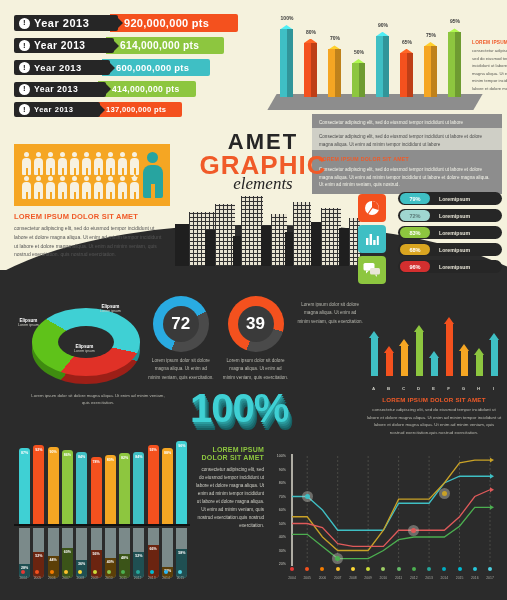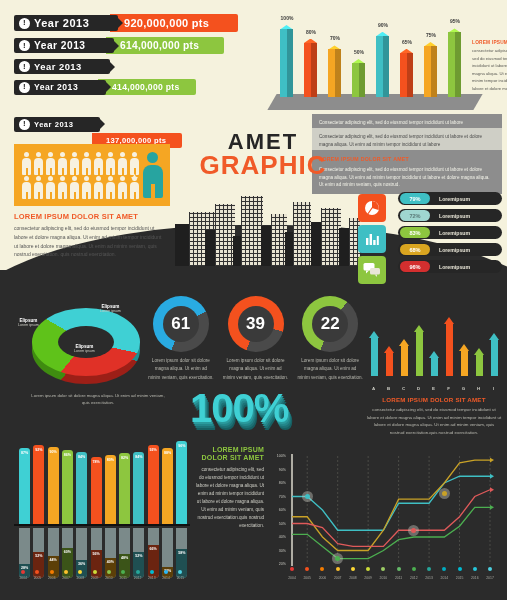--- a/index.html
+++ b/index.html
@@ -188,36 +188,37 @@
           <span>Year 2013</span>
         </div>
         <div class="barval" style="background: rgb(141, 198, 63); width: 118px; font-size: 10.2px;">614,000,000 pts</div>
         <div class="arrow-notch" style="left: 99px;"></div>
       </div>
       <div class="barrow">
         <div class="barlabel" style="width: 96px; font-size: 9.4px;">
           <span class="dot">!</span>
           <span>Year 2013</span>
         </div>
+        <div class="barval" style="background: rgb(63, 191, 196); width: 108px; font-size: 9.4px;">600,000,000 pts</div>
         <div class="arrow-notch" style="left: 95px;"></div>
       </div>
       <div class="barrow">
         <div class="barlabel" style="width: 92px; font-size: 8.6px;">
           <span class="dot">!</span>
           <span>Year 2013</span>
         </div>
         <div class="barval" style="background: rgb(141, 198, 63); width: 98px; font-size: 8.6px;">414,000,000 pts</div>
         <div class="arrow-notch" style="left: 91px;"></div>
       </div>
       <div class="barrow">
         <div class="barlabel" style="width: 86px; font-size: 7.6px;">
           <span class="dot">!</span>
           <span>Year 2013</span>
         </div>
-        <div class="barval" style="background: rgb(244, 81, 30); width: 90px; font-size: 7.6px; margin-top: 33px;">137,000,000 pts</div>
+        <div class="barval" style="background: rgb(244, 81, 30); width: 90px; font-size: 7.6px;">137,000,000 pts</div>
         <div class="arrow-notch" style="left: 85px;"></div>
       </div>
     </div>
 
   <div class="chart3d" id="chart3d">
     <div class="c3-plat"></div>
   <div class="c3-bar" style="left: 12px; height: 68px;">
         <div class="c3-top" style="background: rgb(63, 191, 196); filter: brightness(1.25); clip-path: polygon(0px 55%, 50% 0px, 100% 55%, 50% 100%);"></div>
         <div class="c3-face" style="background: linear-gradient(90deg, rgb(63, 191, 196) 0px, rgb(63, 191, 196) 55%, rgba(0, 0, 0, 0.22) 55%, rgba(0, 0, 0, 0.22) 100%), rgb(63, 191, 196); height: 100%;"></div>
         <div class="c3-lbl">100%</div>
@@ -364,20 +365,21 @@
     </div>
   </div>
   <div class="lorem-left">
     <div class="t">LOREM IPSUM DOLOR SIT AMET</div>
     <div class="b">consectetur adipiscing elit, sed do eiusmod tempor incididunt ut labore et dolore magna aliqua. Ut enim ad minim tempor incididunt ut labore et dolore magna aliqua. Ut enim ad minim veniam, quis nostrud exercitation. quis nostrud exercitation.</div>
   </div>
 
   <div class="title">
     <div class="t-info">AMET</div>
     <div class="t-graphic">GRAPHIC</div>
+    <div class="t-elements">elements</div>
   </div>
 
   <div class="city" id="city">
       <div class="bld d" style="left: 0px; width: 18px; height: 42px;"></div>
       <div class="bld w" style="left: 14px; width: 26px; height: 54px; background-image: repeating-linear-gradient(90deg, rgb(51, 51, 51) 0px, rgb(51, 51, 51) 1.5px, transparent 1.5px, transparent 4px), repeating-linear-gradient(0deg, rgb(51, 51, 51) 0px, rgb(51, 51, 51) 1.5px, transparent 1.5px, transparent 4px); background-color: rgb(232, 228, 210);"></div>
       <div class="bld d" style="left: 30px; width: 14px; height: 36px;"></div>
       <div class="bld w" style="left: 40px; width: 20px; height: 62px; background-image: repeating-linear-gradient(90deg, rgb(51, 51, 51) 0px, rgb(51, 51, 51) 1.5px, transparent 1.5px, transparent 4px), repeating-linear-gradient(0deg, rgb(51, 51, 51) 0px, rgb(51, 51, 51) 1.5px, transparent 1.5px, transparent 4px); background-color: rgb(232, 228, 210);"></div>
       <div class="bld d" style="left: 58px; width: 10px; height: 30px;"></div>
       <div class="bld w" style="left: 66px; width: 22px; height: 70px; background-image: repeating-linear-gradient(90deg, rgb(51, 51, 51) 0px, rgb(51, 51, 51) 1.5px, transparent 1.5px, transparent 4px), repeating-linear-gradient(0deg, rgb(51, 51, 51) 0px, rgb(51, 51, 51) 1.5px, transparent 1.5px, transparent 4px); background-color: rgb(232, 228, 210);"></div>
       <div class="bld d" style="left: 86px; width: 12px; height: 40px;"></div>
@@ -434,34 +436,31 @@
       </div>
       <div class="badge">
         <div class="pc" style="background: rgb(211, 47, 47); color: rgb(255, 255, 255);">96%</div>
         <div class="bl">Loremipsum</div>
       </div>
     </div>
 
   <div class="gauges" id="gauges">
       <div class="gauge">
         <div class="gring" style="background: conic-gradient(from 200deg, rgb(41, 171, 226) 0deg, rgb(41, 171, 226) 223deg, rgb(74, 74, 74) 223deg, rgb(74, 74, 74) 360deg);">
-          <div class="inner">61</div>
+          <div class="inner">72</div>
         </div>
         <div class="gtxt">Lorem ipsum dolor sit dolore magna aliqua. Ut enim ad minim veniam, quis exercitation.</div>
       </div>
       <div class="gauge">
         <div class="gring" style="background: conic-gradient(from 200deg, rgb(244, 81, 30) 0deg, rgb(244, 81, 30) 266deg, rgb(74, 74, 74) 266deg, rgb(74, 74, 74) 360deg);">
           <div class="inner">39</div>
         </div>
         <div class="gtxt">Lorem ipsum dolor sit dolore magna aliqua. Ut enim ad minim veniam, quis exercitation.</div>
       </div>
       <div class="gauge">
-        <div class="gring" style="background: conic-gradient(from 200deg, rgb(141, 198, 63) 0deg, rgb(141, 198, 63) 198deg, rgb(74, 74, 74) 198deg, rgb(74, 74, 74) 360deg);">
-          <div class="inner">22</div>
-        </div>
         <div class="gtxt">Lorem ipsum dolor sit dolore magna aliqua. Ut enim ad minim veniam, quis exercitation.</div>
       </div>
     </div>
 
   <div class="arrows" id="arrows">
       <div class="abar" style="left: 3px; height: 44.64px;">
         <div class="tip" style="border-bottom: 7px solid rgb(63, 191, 196);"></div>
         <div class="stem" style="background: rgb(63, 191, 196); height: 37.64px;"></div>
       </div>
       <div class="abar" style="left: 18px; height: 29.76px;">

